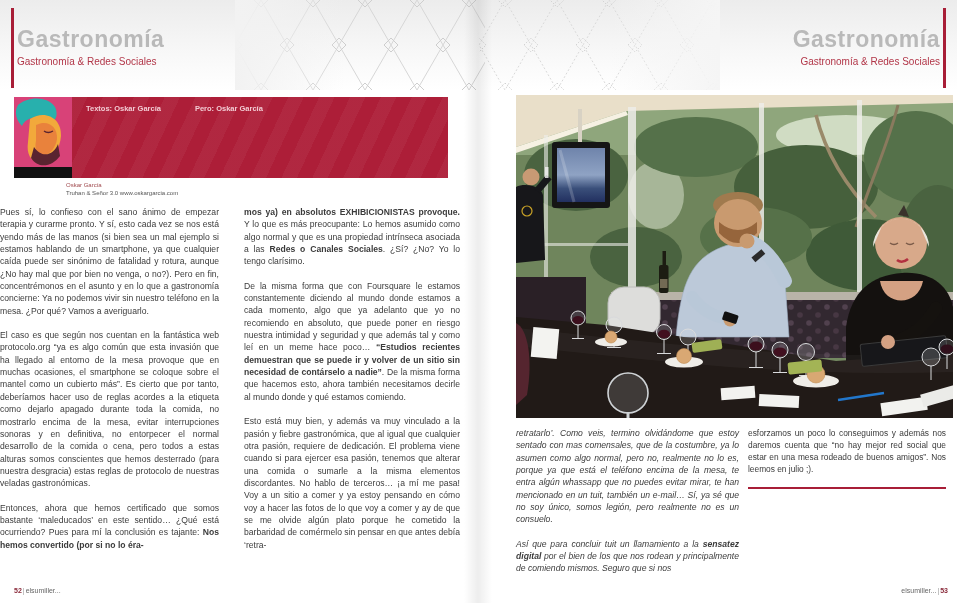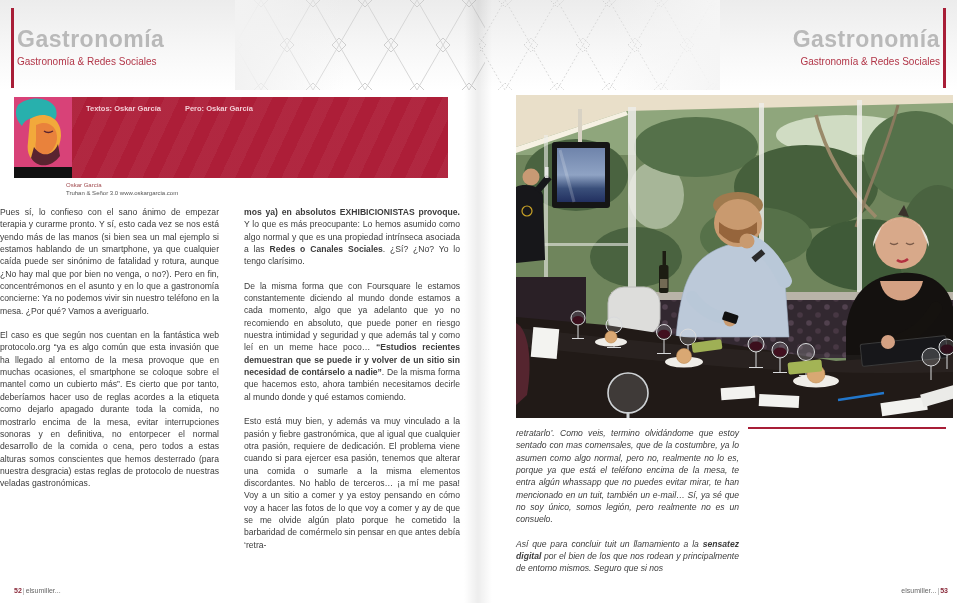--- a/index.html
+++ b/index.html
@@ -16,21 +16,21 @@
   .hdr-sub{font-size:10px;color:#b23648;line-height:15px;margin-top:2px;}
   .hdr-left{left:17px;text-align:left;}
   .hdr-right{right:17px;text-align:right;}
   
   .portrait{position:absolute;left:14px;top:97px;width:58px;height:81px;}
   .title-band{position:absolute;left:72px;top:97px;width:376px;height:81px;background:#ad1e38;
       background-image:repeating-linear-gradient(115deg,rgba(255,255,255,.045) 0 14px,rgba(0,0,0,0) 14px 28px);}
   .title-band h1{margin:11px 0 0 14px;width:352px;color:#fff;font-size:16.5px;line-height:21px;
       font-weight:bold;letter-spacing:.2px;}
   .credits{margin:7px 0 0 14px;font-size:7.5px;font-weight:bold;color:#f3ccd4;}
-  .credits span{margin-right:24px;}
+  .credits span{margin-right:34px;}
   .caption{position:absolute;left:66px;top:181px;font-size:6px;line-height:8px;}
   .caption .nm{color:#a04a4e;}
   .caption .info{color:#555;}
   
   .c{position:absolute;top:206px;font-size:8.6px;line-height:12.35px;color:#3b3b3b;text-align:justify;}
   .c p{margin:0 0 12px 0;}
   .c b{font-weight:bold;}
   #col-l1{left:0;width:219px;}
   #col-l2{left:244px;width:216px;}
   #col-r1{left:516px;top:427px;width:223px;font-style:italic;}
@@ -103,20 +103,21 @@
     </div>
   </div>
   <div class="caption">
     <div class="nm">Oskar García</div>
     <div class="info">Truhan  &amp; Señor 3.0  www.oskargarcia.com</div>
   </div>
 
   <div class="c" id="col-l1">
       <p><span>Pues sí, lo confieso con el sano ánimo de empezar terapia y curarme pronto. Y sí, esto cada vez se nos está yendo más de las manos (si bien sea un mal ejemplo si estamos hablando de un smartphone, ya que cualquier caída puede ser sinónimo de fatalidad y rotura, aunque ¿No hay mal que por bien no venga, o no?). Pero en fin, concentrémonos en el asunto y en lo que a gastronomía concierne: Ya no podemos vivir sin nuestro teléfono en la mesa. ¿Por qué? Vamos a averiguarlo.</span></p>
       <p><span>El caso es que según nos cuentan en la fantástica web protocolo.org “ya es algo común que esta invasión que ha llegado al entorno de la mesa provoque que en muchas ocasiones, el smartphone se coloque sobre el mantel como un cubierto más”. Es cierto que por tanto, deberíamos hacer uso de reglas acordes a la etiqueta como dejarlo apagado durante toda la comida, no mostrarlo encima de la mesa, evitar interrupciones sonoras y en definitiva, no entorpecer el normal desarrollo de la comida o cena, pero todos a estas alturas somos conscientes que hemos desterrado (para nuestra desgracia) estas reglas de protocolo de nuestras veladas gastronómicas.</span></p>
+      <p><span>Entonces, ahora que hemos certificado que somos bastante ‘maleducados’ en este sentido… ¿Qué está ocurriendo? Pues para mí la conclusión es tajante: </span><b>Nos hemos convertido (por si no lo éra-</b></p>
     </div>
   <div class="c" id="col-l2">
       <p><b>mos ya) en absolutos EXHIBICIONISTAS provoque.</b><span> Y lo que es más preocupante: Lo hemos asumido como algo normal y que es una propiedad intrínseca asociada a las </span><b>Redes o Canales Sociales</b><span>. ¿Sí? ¿No? Yo lo tengo clarísimo.</span></p>
       <p><span>De la misma forma que con Foursquare le estamos constantemente diciendo al mundo donde estamos a cada momento, algo que ya adelanto que yo no recomiendo en absoluto, que puede poner en riesgo nuestra intimidad y seguridad y que además tal y como leí en un meme hace poco… </span><b>“Estudios recientes demuestran que se puede ir y volver de un sitio sin necesidad de contárselo a nadie”</b><span>. De la misma forma que hacemos esto,  ahora también necesitamos decirle al mundo donde y qué estamos comiendo.</span></p>
       <p><span>Esto está muy bien, y además va muy vinculado a la pasión y fiebre gastronómica, que al igual que cualquier otra pasión, requiere de dedicación. El problema viene cuando si para ejercer esa pasión, tenemos que alterar una comida o sumarle a la misma elementos discordantes. No hablo de terceros… ¡a mí me pasa! Voy a un sitio a comer y ya estoy pensando en cómo voy a hacer las fotos de lo que voy a comer y ay de que se me olvide algún plato porque he cometido la barbaridad de comérmelo sin pensar en que antes debía ‘retra-</span></p>
     </div>
 
   <div class="photo">
     <svg viewBox="0 0 437 323" width="437" height="323" preserveAspectRatio="none">
       <defs>
@@ -300,23 +301,24 @@
       <line x1="322" y1="305" x2="368" y2="298" stroke="#2277cc" stroke-width="2.5"></line>
       <g>
         <circle cx="112" cy="298" r="20" fill="rgba(225,228,230,.16)" stroke="#cfd3d6" stroke-width="1.6"></circle>
         <line x1="112" y1="317" x2="112" y2="323" stroke="#cfd3d6" stroke-width="3"></line>
       </g>
     </svg>
   </div>
 
   <div class="c" id="col-r1">
       <p><span>retratarlo’. Como veis, termino olvidándome que estoy sentado con mas comensales, que de la costumbre, ya lo asumen como algo normal, pero no, realmente no lo es, porque ya que está el teléfono encima de la mesa, te entra algún whassapp que no puedes evitar mirar, te han mencionado en un tuit, también un e-mail… Sí, ya sé que no soy único, somos legión, pero realmente no es un consuelo.</span></p>
-      <p><span>Así que para concluir tuit un llamamiento a la </span><b>sensatez digital</b><span> por el bien de los que nos rodean y principalmente de entorno mismos. Seguro que si nos</span></p>
+      <p><span>Así que para concluir tuit un llamamiento a la </span><b>sensatez digital</b><span> por el bien de los que nos rodean y principalmente de comiendo mismos. Seguro que si nos</span></p>
     </div>
   <div class="c" id="col-r2">
+  <p><span>esforzamos un poco lo conseguimos y además nos daremos cuenta que “no hay mejor red social que estar en una mesa rodeado de buenos amigos”. Nos leemos en julio ;).</span></p>
       <div class="end-rule"></div>
     </div>
 
   <div class="foot" id="foot-l">
     <span class="pg">52</span><span class="sep">|</span><span>elsumiller...</span>
   </div>
   <div class="foot" id="foot-r">
     <span>elsumiller...</span><span class="sep">|</span><span class="pg">53</span>
   </div>
 

